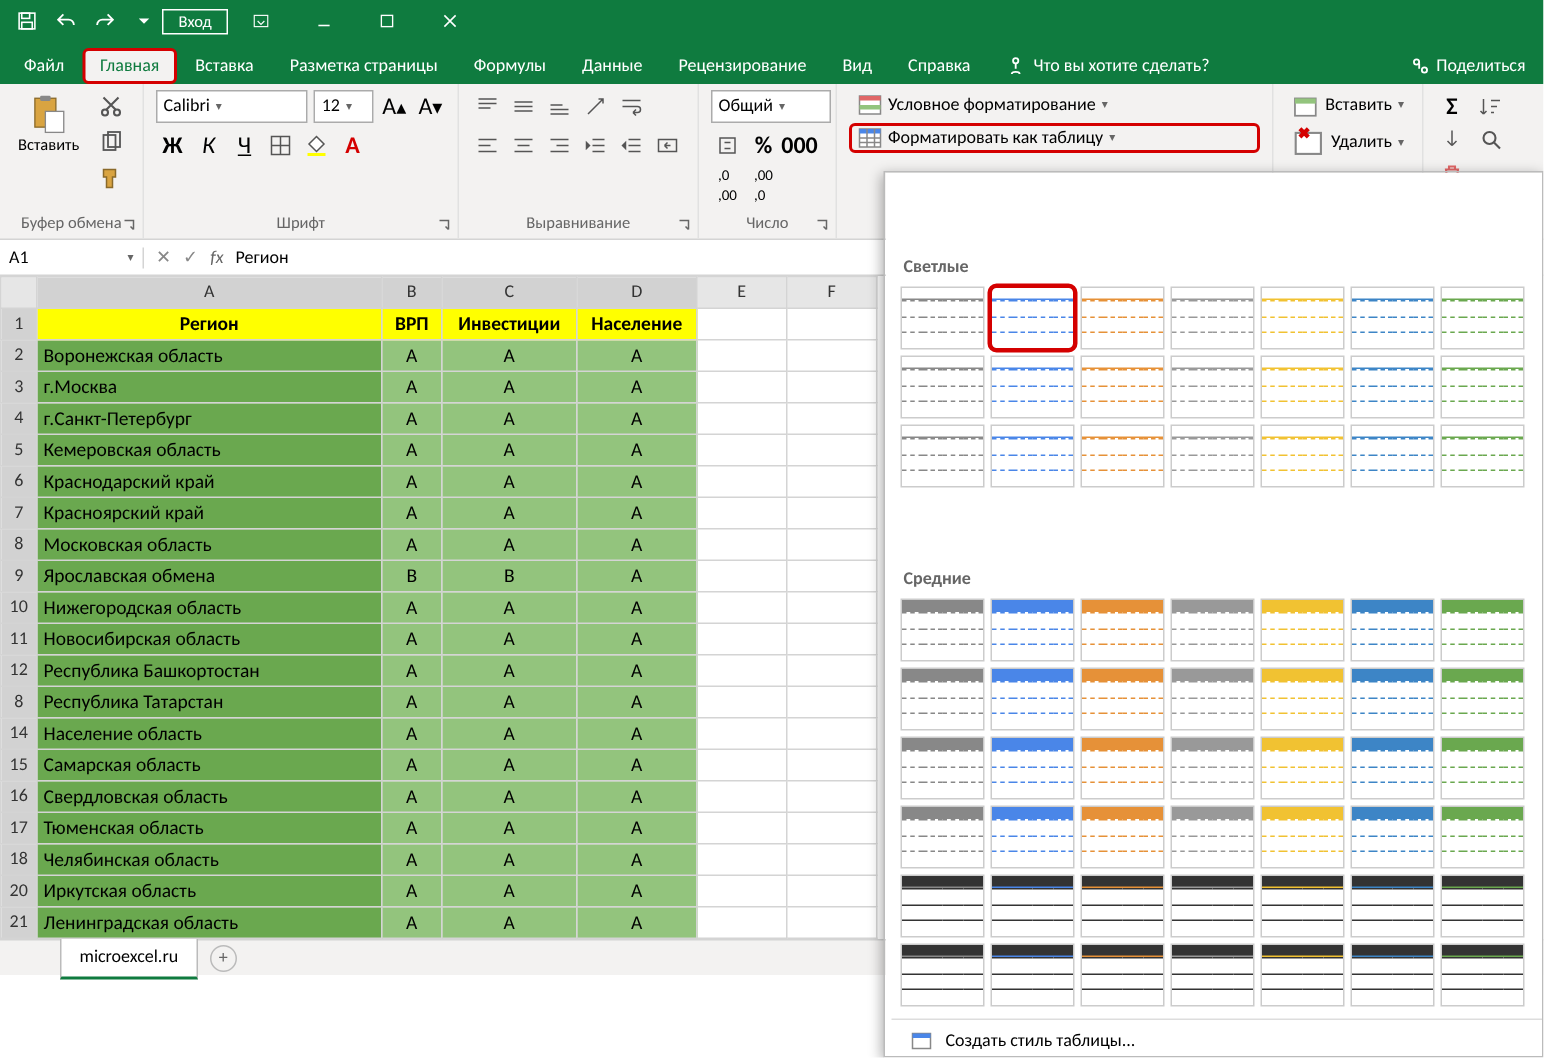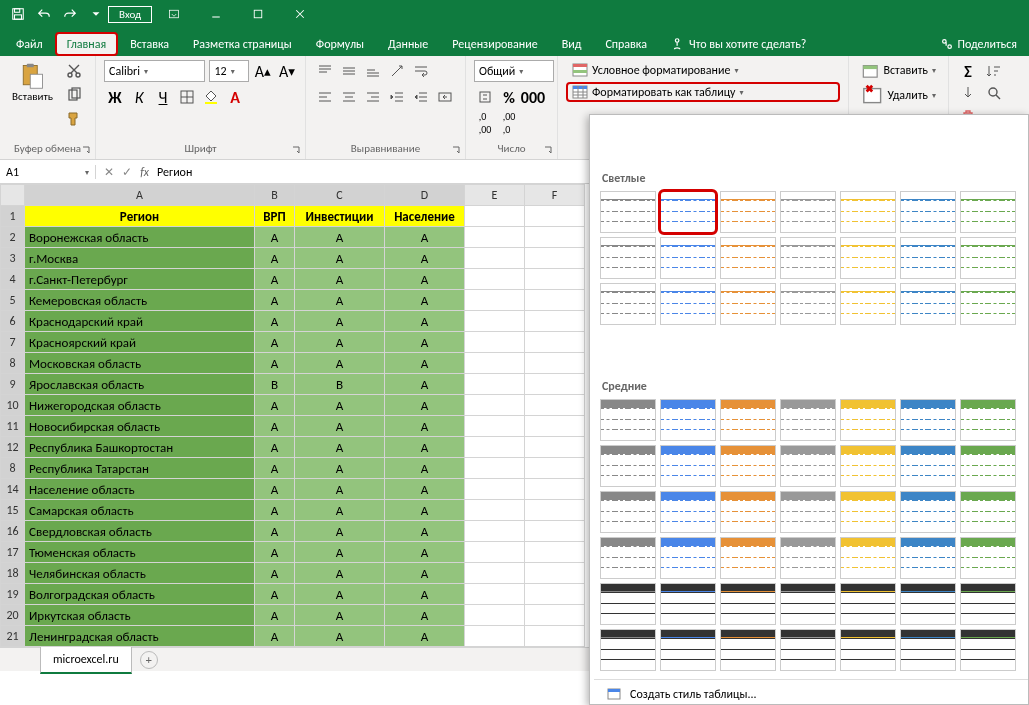--- a/index.html
+++ b/index.html
@@ -519,21 +519,21 @@
           <th class="row-head sel">8</th>
           <td class="region-cell">Московская область</td>
           <td class="val-cell">A</td>
           <td class="val-cell">A</td>
           <td class="val-cell">A</td>
           <td></td>
           <td></td>
         </tr>
         <tr>
           <th class="row-head sel">9</th>
-          <td class="region-cell">Ярославская область</td>
+          <td class="region-cell">Ярославская обмена</td>
           <td class="val-cell">B</td>
           <td class="val-cell">B</td>
           <td class="val-cell">A</td>
           <td></td>
           <td></td>
         </tr>
         <tr>
           <th class="row-head sel">10</th>
           <td class="region-cell">Нижегородская область</td>
           <td class="val-cell">A</td>
@@ -601,29 +601,20 @@
           <td class="region-cell">Тюменская область</td>
           <td class="val-cell">A</td>
           <td class="val-cell">A</td>
           <td class="val-cell">A</td>
           <td></td>
           <td></td>
         </tr>
         <tr>
           <th class="row-head sel">18</th>
           <td class="region-cell">Челябинская область</td>
-          <td class="val-cell">A</td>
-          <td class="val-cell">A</td>
-          <td class="val-cell">A</td>
-          <td></td>
-          <td></td>
-        </tr>
-        <tr>
-          <th class="row-head sel">19</th>
-          <td class="region-cell">Волгоградская область</td>
           <td class="val-cell">A</td>
           <td class="val-cell">A</td>
           <td class="val-cell">A</td>
           <td></td>
           <td></td>
         </tr>
         <tr>
           <th class="row-head sel">20</th>
           <td class="region-cell">Иркутская область</td>
           <td class="val-cell">A</td>

